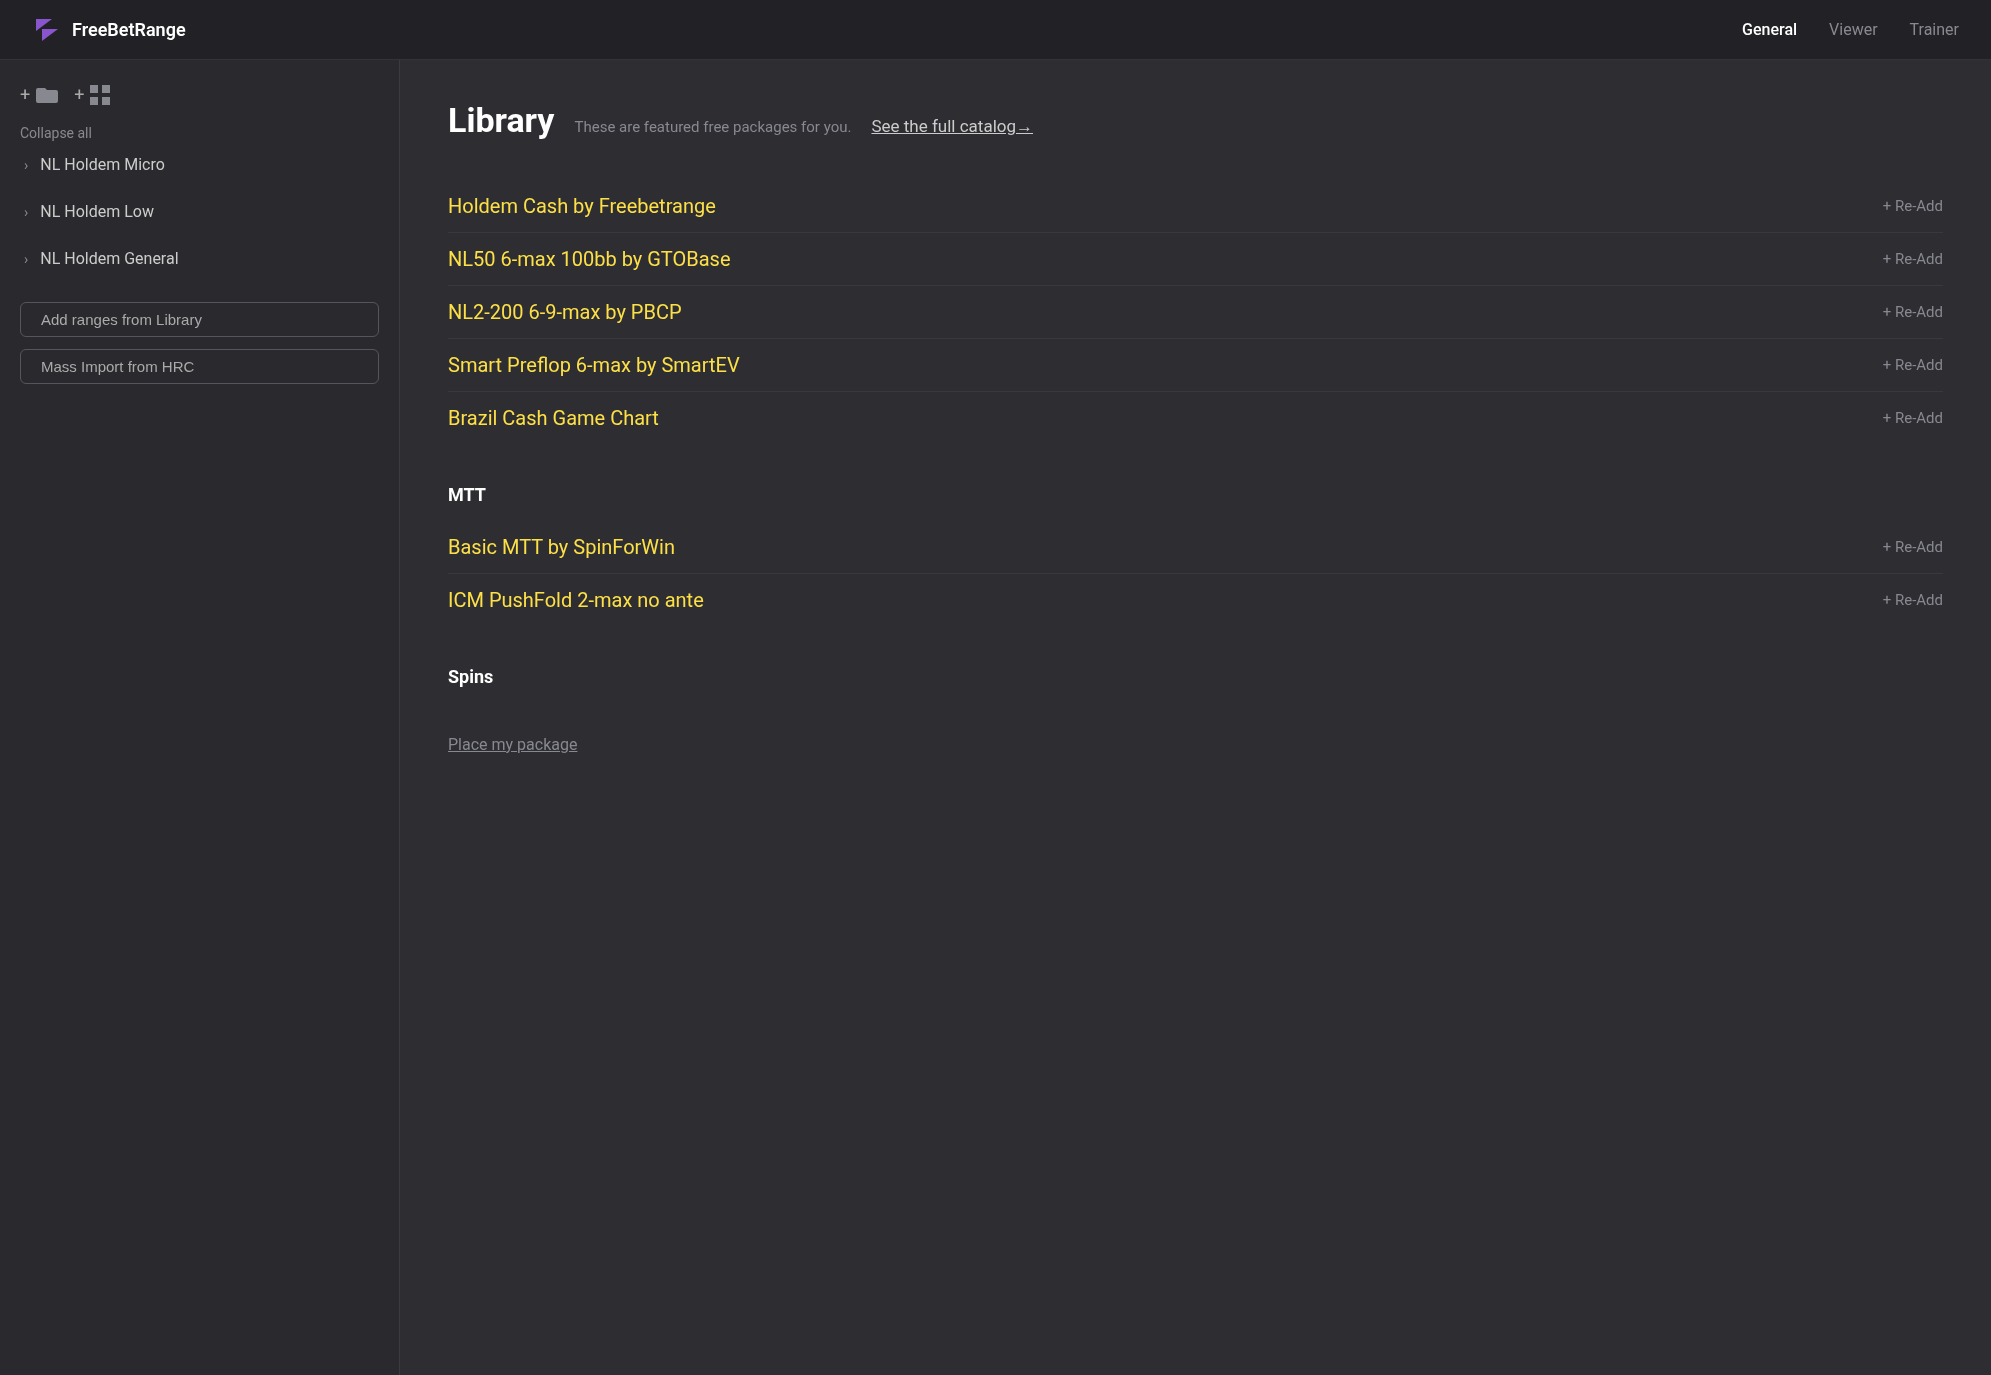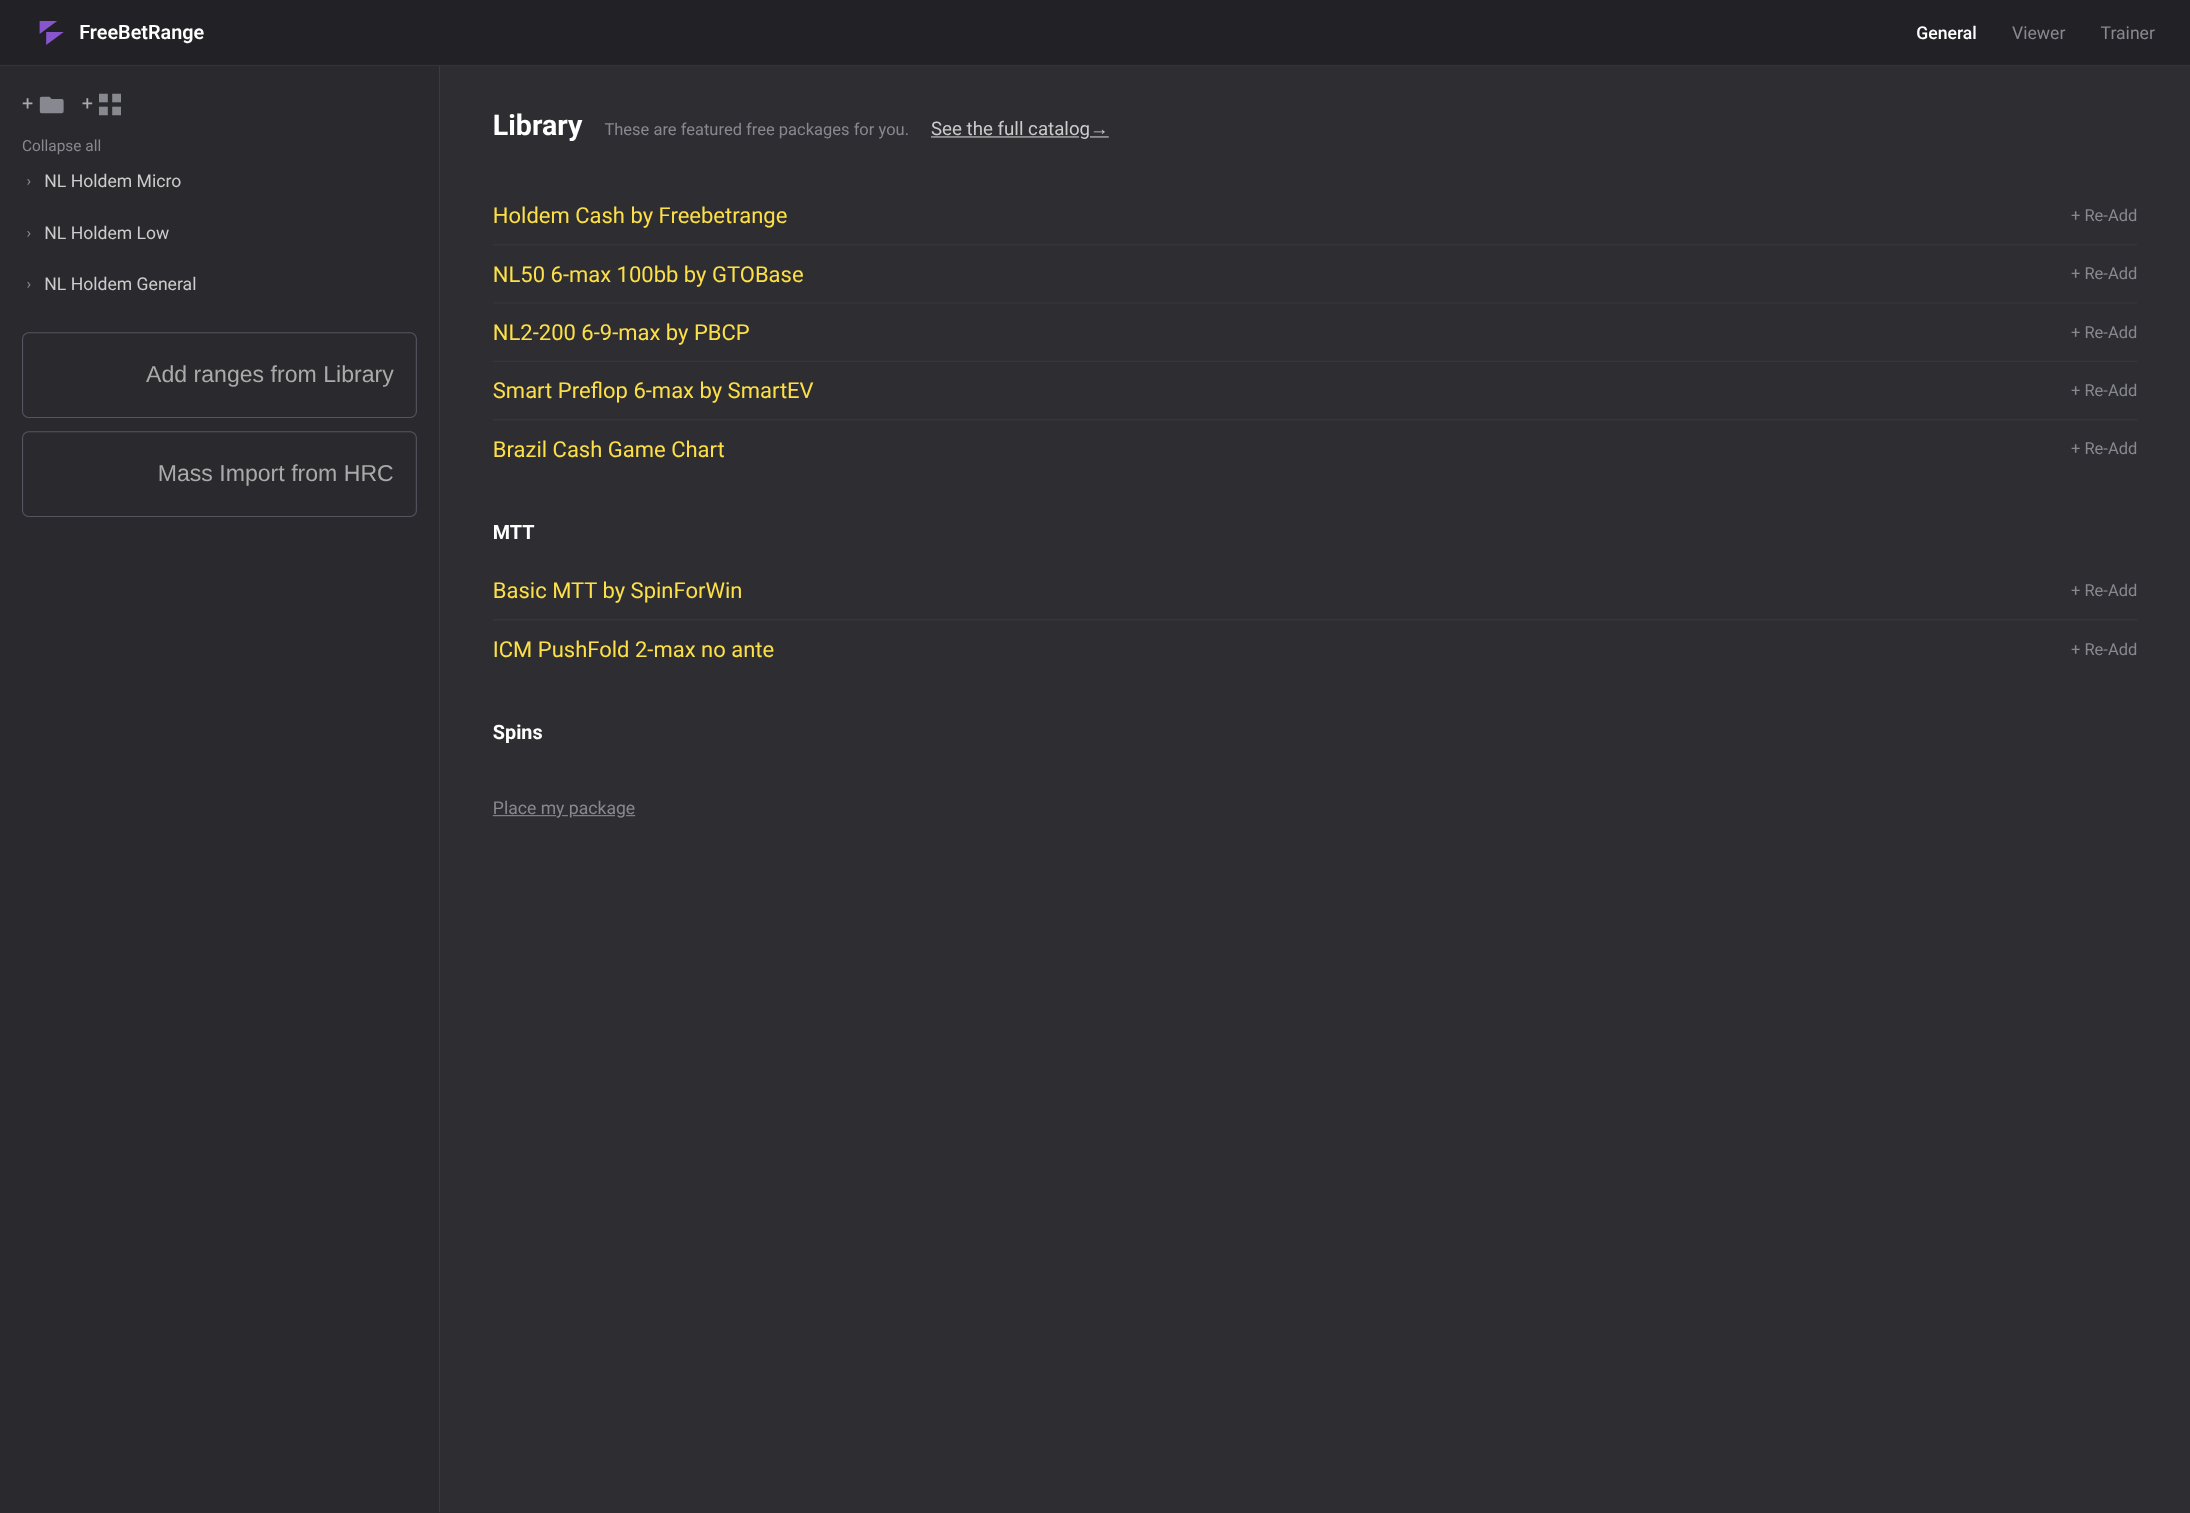--- a/index.html
+++ b/index.html
@@ -128,45 +128,45 @@
       display: flex;
       flex-direction: column;
       gap: 12px;
       margin-top: 20px;
     }
 
     .sidebar-action-btn {
       background-color: transparent;
       border: 1px solid #555560;
       color: #aaaaaa;
-      padding: 26px 20px;
+      padding: 8px 20px;
       border-radius: 6px;
       cursor: pointer;
-      font-size: 21px;
-      text-align: right;
+      font-size: 15px;
+      text-align: left;
     }
 
     
     .content-area {
       flex: 1;
       background-color: #2d2d32;
       padding: 40px 48px;
       overflow-y: auto;
     }
 
     .library-header {
       display: flex;
       align-items: baseline;
       gap: 20px;
       margin-bottom: 40px;
     }
 
     .library-title {
       color: #ffffff;
-      font-size: 26px;
+      font-size: 34px;
       font-weight: 700;
     }
 
     .library-subtitle {
       color: #888890;
       font-size: 15px;
     }
 
     .catalog-link {
       color: #cccccc;

